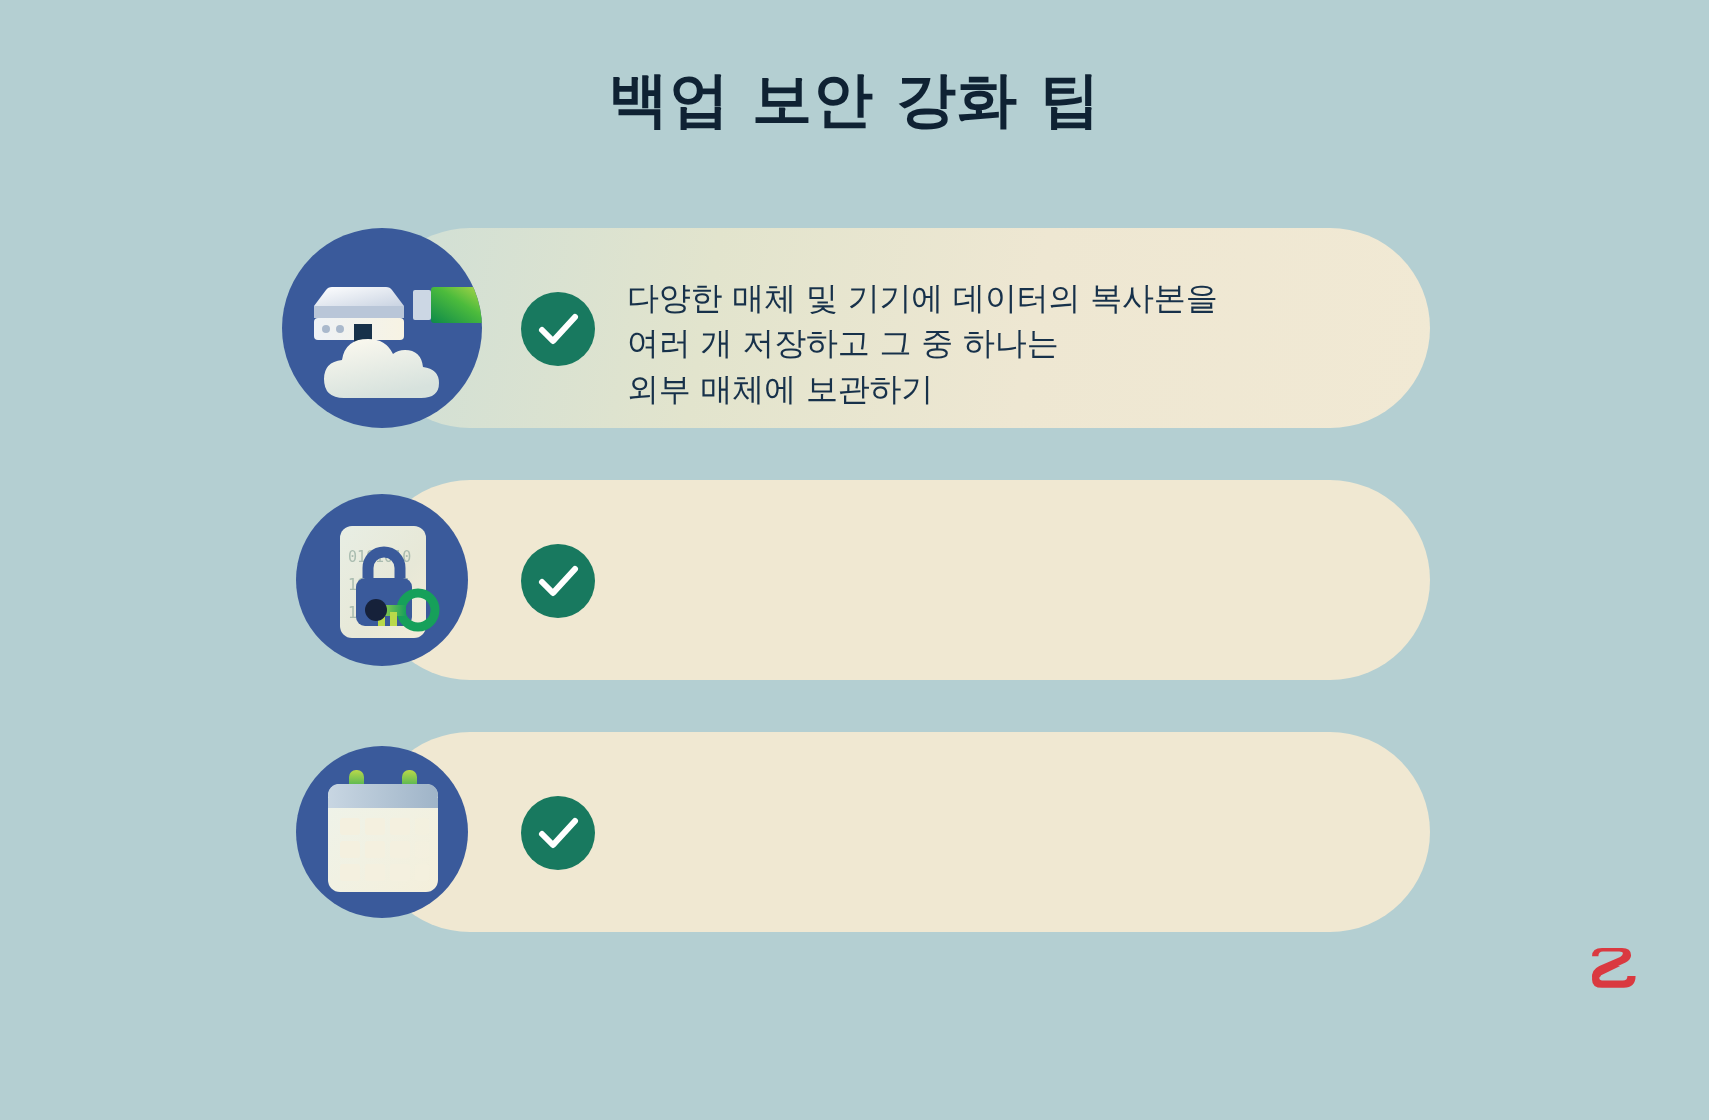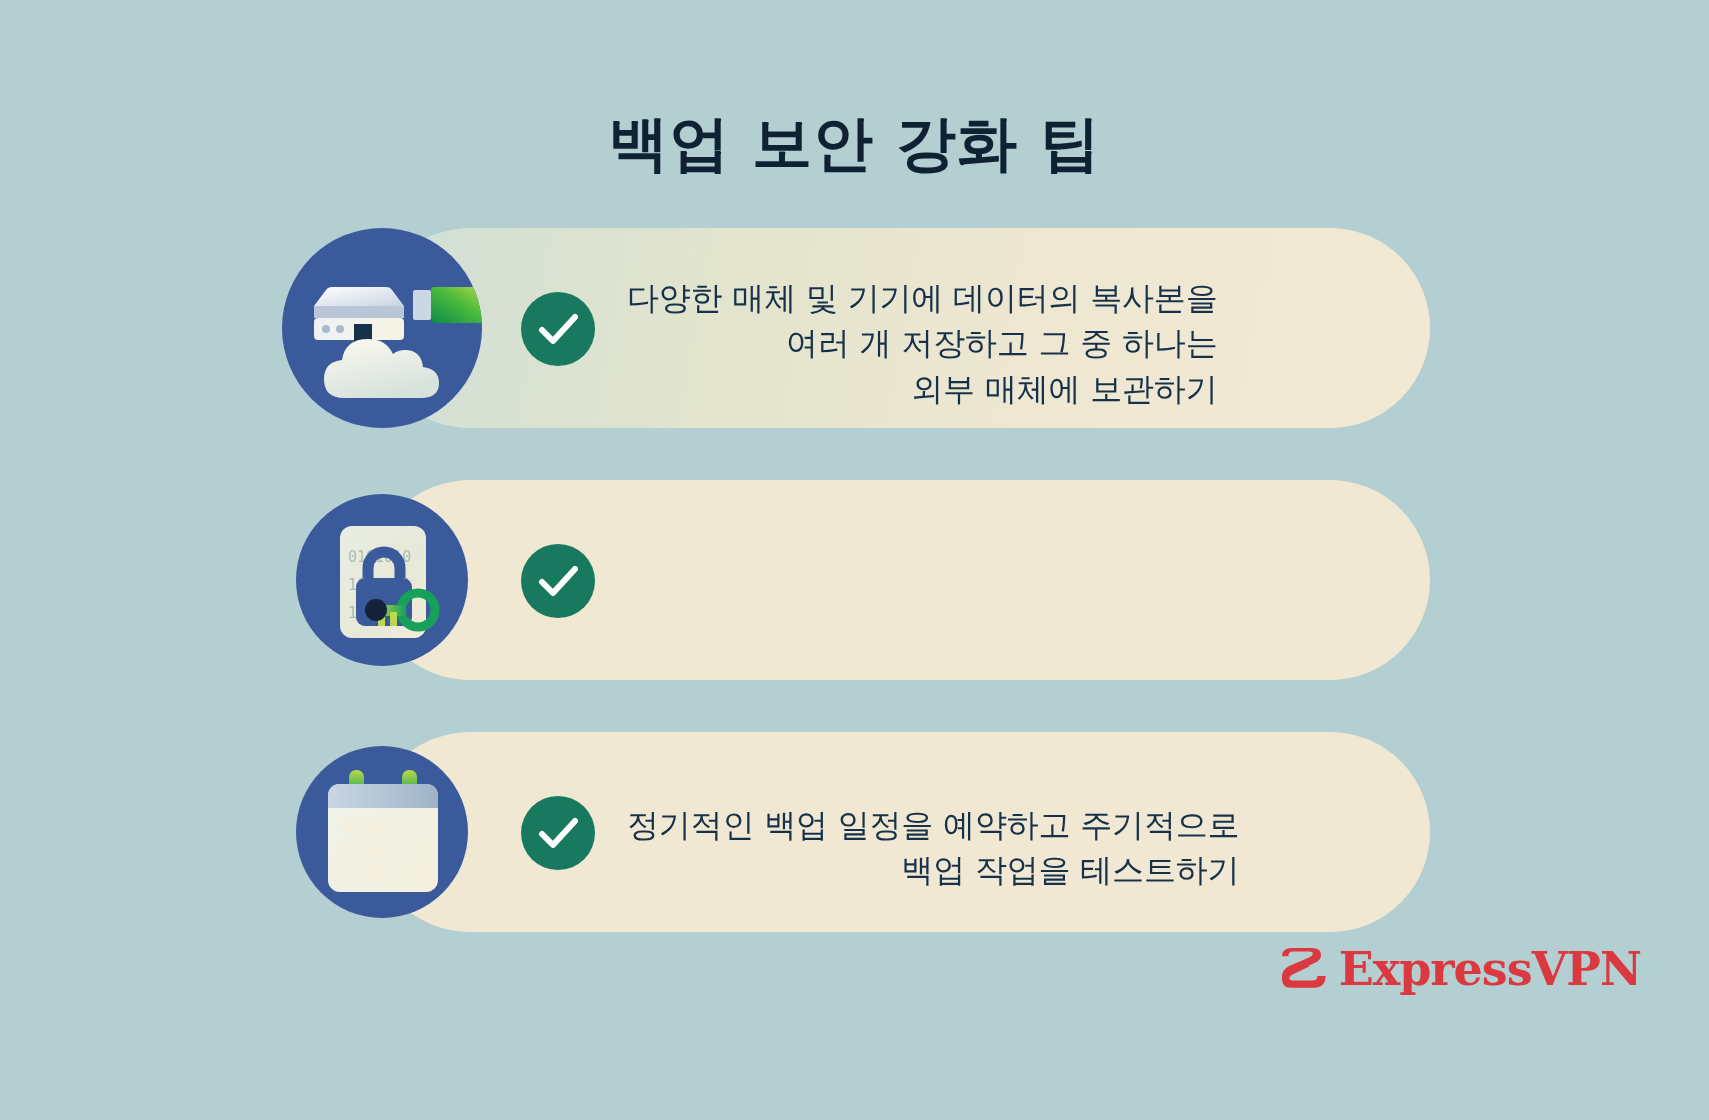--- a/index.html
+++ b/index.html
@@ -21,36 +21,34 @@
     position: absolute;
     top: 62px;
     left: 0;
     width: 100%;
     text-align: center;
     font-size: 60px;
     font-weight: 700;
     color: #0f2233;
     letter-spacing: 1px;
     line-height: 1.25;
-    margin-top: 44px;
   }
 
   
   .rows {
     position: absolute;
     top: 228px;
     left: 282px;
     width: 1148px;
   }
 
   .tip-row {
     position: relative;
     height: 232px;
     margin-bottom: 20px;
-    text-align: right;
   }
 
   .row-bar {
     position: absolute;
     left: 88px;
     top: 0;
     width: 1060px;
     height: 200px;
     border-radius: 100px;
     background: #f0e8d2;
@@ -265,29 +263,26 @@
         </g>
       </svg>
     </div>
 
     <div class="check-badge">
       <svg viewBox="0 0 74 74" width="74" height="74">
         <path d="M21 38 L32 49 L54 25" stroke="#ffffff" stroke-width="6" stroke-linecap="round" stroke-linejoin="round" fill="none"></path>
       </svg>
     </div>
 
-    <div class="row-text">정기적인 백업 일정을 예약하고 주기적으로
-백업 작업을 테스트하기</div>
   </div>
 
 </div>
 
 <div class="logo">
   <span>
     <svg viewBox="0 0 64 64" width="58" height="58">
       <g fill="#da3940">
         <path d="M10 20 q0 -9 11 -9 h22 q10 0 10 8 q0 5 -6 8 l-24 11 q-4 2 -4 5 h-9 q0 -8 8 -12 l23 -10 q3 -2 3 -4 q0 -2 -4 -2 h-18 q-5 0 -5 5 z"></path>
         <path d="M10 42 q0 -4 5 -6 l10 -5 h16 l-21 10 q-2 1 -2 3 q0 3 5 3 h21 q5 0 5 -5 h9 q0 13 -13 13 h-24 q-11 0 -11 -9 z"></path>
       </g>
     </svg>
   </span>
-  <span class="logo-text">ExpressVPN</span>
 </div>
 
 </body></html>

